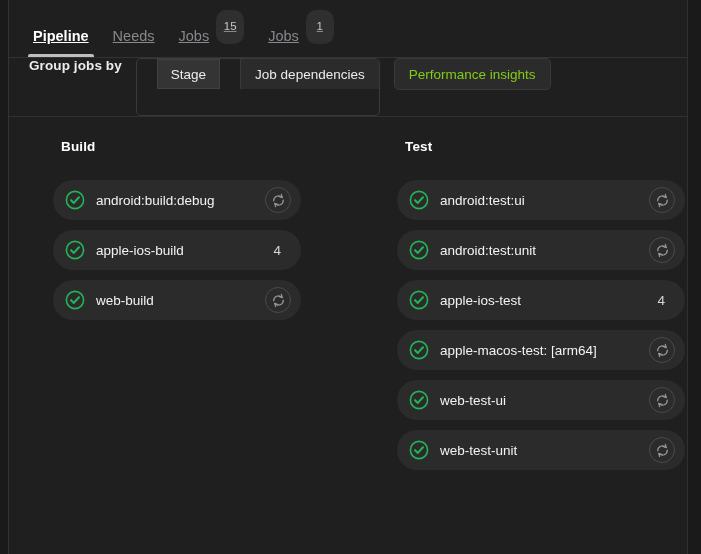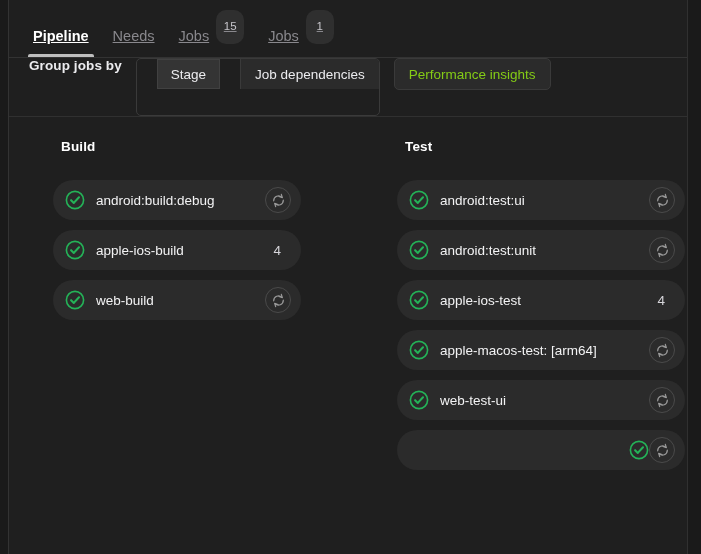--- a/index.html
+++ b/index.html
@@ -160,21 +160,20 @@
     position: relative;
     display: flex;
     align-items: center;
     height: 40px;
     background: #2b2b2b;
     border-radius: 20px;
     margin-bottom: 10px;
     padding: 0 10px 0 12px;
     box-sizing: border-box;
     cursor: pointer;
-    justify-content: flex-end;
   }
   .job-build { width: 248px; }
   .job-test  { width: 288px; }
 
   .status-icon {
     flex: 0 0 auto;
     width: 20px;
     height: 20px;
     display: block;
   }
@@ -349,20 +348,21 @@
               <path d="M16.4 9.6 A6.4 6.4 0 0 1 5.4 14.1" fill="none" stroke="#9a9a9a" stroke-width="1.6" stroke-linecap="round"></path>
               <path d="M9.3 15.4 L4.9 13.9 L6.2 18.1" fill="none" stroke="#9a9a9a" stroke-width="1.6" stroke-linecap="round" stroke-linejoin="round"></path>
             </svg>
           </button>
         </div>
         <div class="job job-test">
           <svg class="status-icon" viewBox="0 0 20 20">
             <circle cx="10" cy="10" r="8.6" fill="none" stroke="#24b358" stroke-width="1.6"></circle>
             <path d="M6.1 10.2 L8.8 12.9 L14.0 7.3" fill="none" stroke="#24b358" stroke-width="2.1" stroke-linecap="round" stroke-linejoin="round"></path>
           </svg>
+          <span class="job-name">web-test-unit</span>
           <button class="retry-btn">
             <svg viewBox="0 0 20 20" width="15" height="15">
               <path d="M3.6 10.4 A6.4 6.4 0 0 1 14.6 5.9" fill="none" stroke="#9a9a9a" stroke-width="1.6" stroke-linecap="round"></path>
               <path d="M10.7 4.6 L15.1 6.1 L13.8 1.9" fill="none" stroke="#9a9a9a" stroke-width="1.6" stroke-linecap="round" stroke-linejoin="round"></path>
               <path d="M16.4 9.6 A6.4 6.4 0 0 1 5.4 14.1" fill="none" stroke="#9a9a9a" stroke-width="1.6" stroke-linecap="round"></path>
               <path d="M9.3 15.4 L4.9 13.9 L6.2 18.1" fill="none" stroke="#9a9a9a" stroke-width="1.6" stroke-linecap="round" stroke-linejoin="round"></path>
             </svg>
           </button>
         </div>
       </div>

